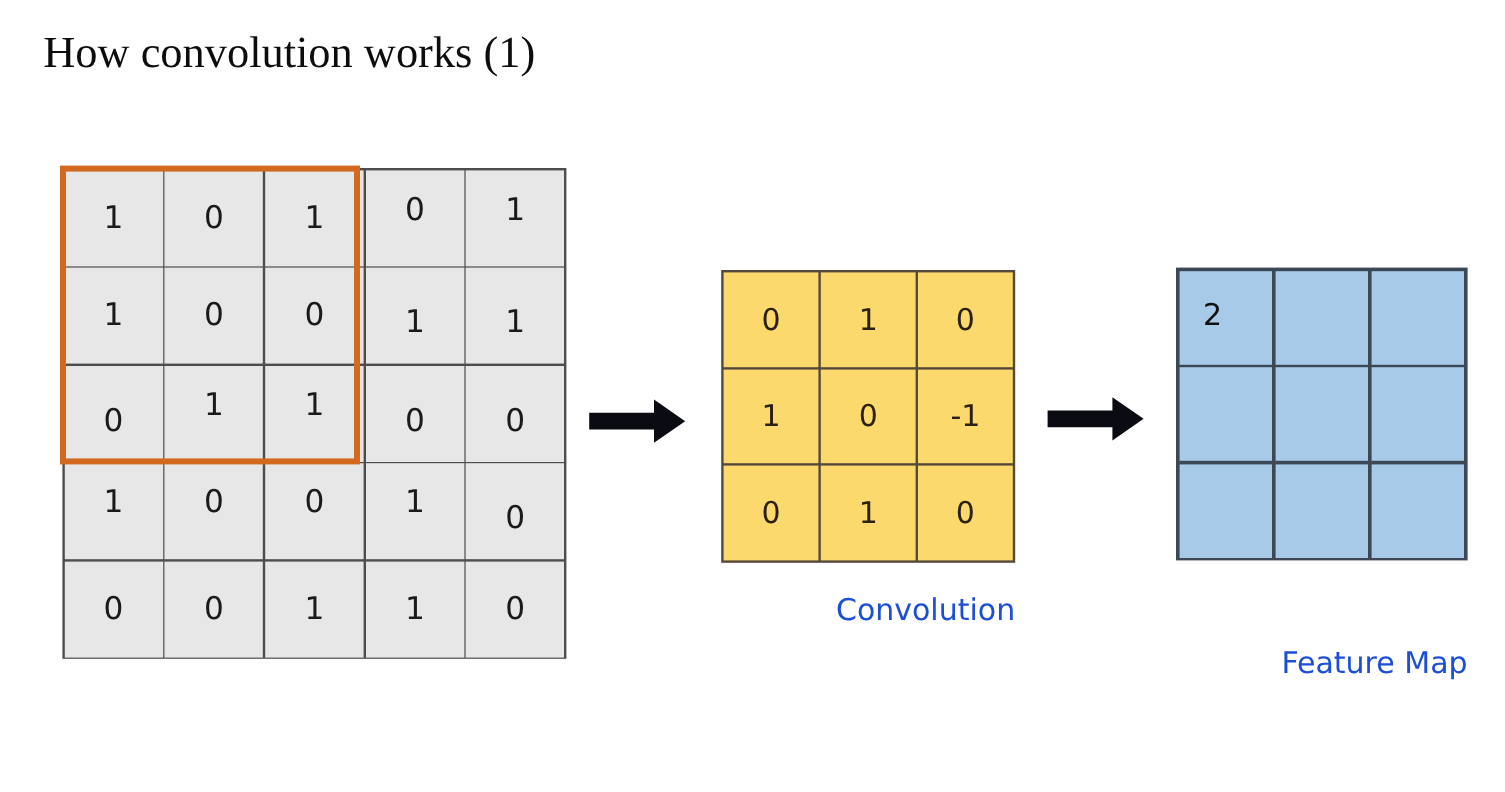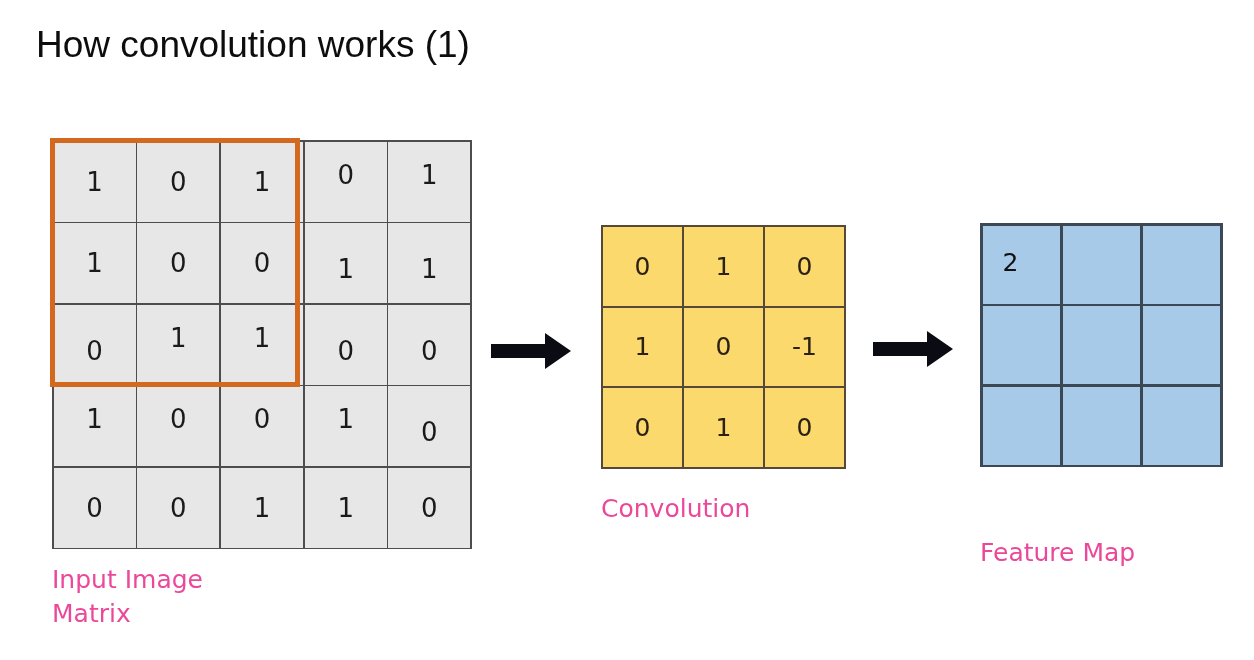--- a/index.html
+++ b/index.html
@@ -22,21 +22,21 @@
   }
 
   
   #slide-title {
     position: absolute;
     left: 36px;
     top: 22px;
     font-size: 37px;
     line-height: 46px;
     color: #0d0d0d;
-    font-family: Liberation Sans, sans-serif;
+    font-family: Liberation Serif, serif;
     font-weight: 400;
     white-space: nowrap;
     letter-spacing: 0px;
   }
 
   
   .matrix {
     position: absolute;
     display: grid;
     box-sizing: border-box;
@@ -130,22 +130,22 @@
     position: absolute;
   }
   #arrow-1 { left: 489px; top: 330px; }
   #arrow-2 { left: 871px; top: 328px; }
 
   
   .caption {
     position: absolute;
     font-family: "DejaVu Sans", sans-serif;
     font-size: 25px;
-    color: #ec4899;
-    text-align: left;
+    color: #1d4ed8;
+    text-align: right;
     line-height: 34px;
     white-space: pre-line;
   }
   #input-caption {
     left: 52px;
     top: 563px;
     width: 420px;
   }
   #kernel-caption {
     left: 601px;
@@ -193,22 +193,20 @@
 
     <div class="cell">0</div>
     <div class="cell">0</div>
     <div class="cell">1</div>
     <div class="cell">1</div>
     <div class="cell">0</div>
   </div>
 
   <div id="selection-box"></div>
 
-  <div id="input-caption" class="caption">Input Image
-Matrix</div>
 
   <div id="arrow-1" class="arrow">
     <svg width="84" height="42" viewBox="0 0 84 42">
       <path d="M2 14 L56 14 L56 3 L82 21 L56 39 L56 28 L2 28 Z" fill="#0b0b14"></path>
     </svg>
   </div>
 
   <div id="kernel-matrix" class="matrix">
     <div class="cell">0</div>
     <div class="cell">1</div>

